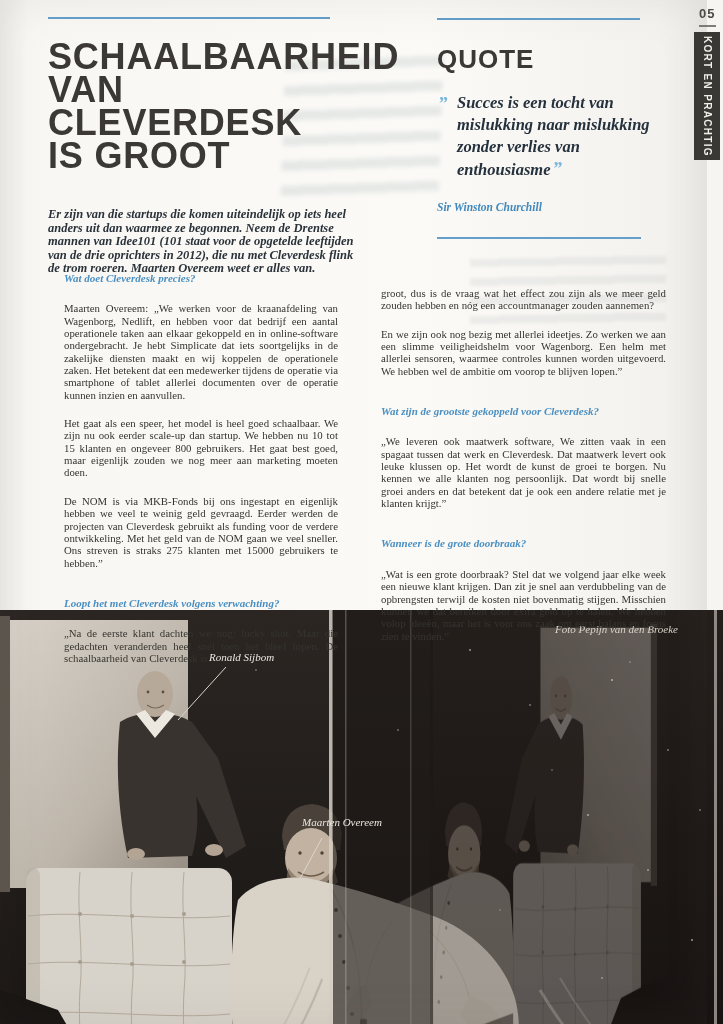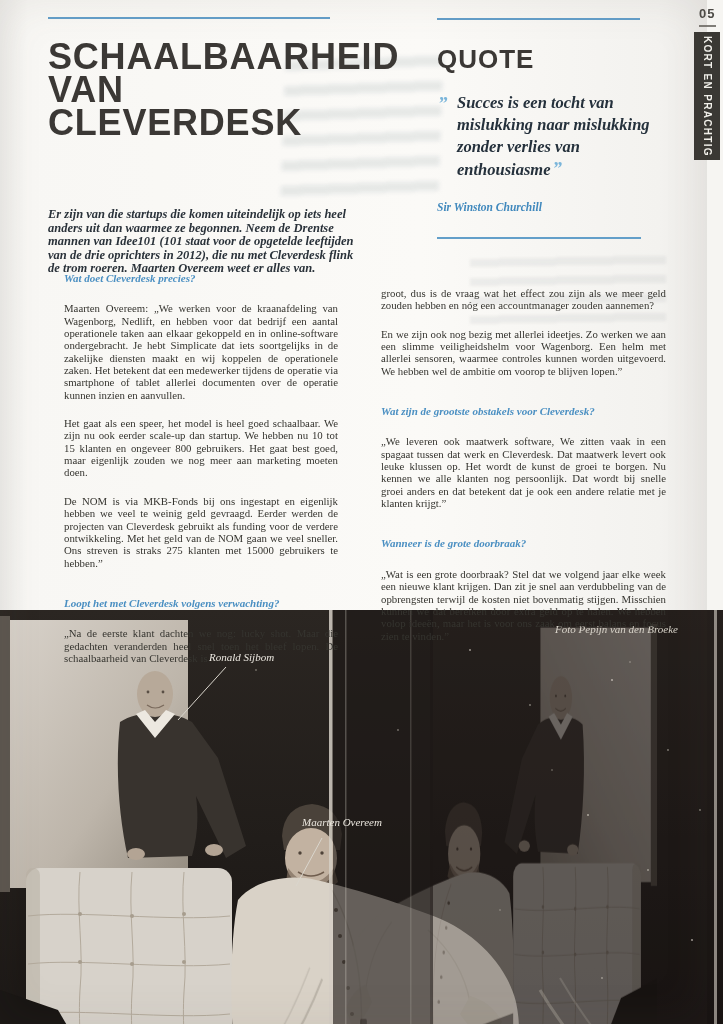--- a/index.html
+++ b/index.html
@@ -145,20 +145,21 @@
   <div class="page-number-rule"></div>
   <div class="side-tab">KORT EN PRACHTIG</div>
 
   <div class="rule rule-left-top"></div>
   <div class="rule rule-right-top"></div>
   <div class="rule rule-right-bottom"></div>
 
   <div class="headline">
     <div>SCHAALBAARHEID</div>
     <div>VAN CLEVERDESK</div>
+    <div>IS GROOT</div>
   </div>
   <div class="intro">Er zijn van die startups die komen uiteindelijk op iets heel anders uit dan waarmee ze begonnen. Neem de Drentse mannen van Idee101 (101 staat voor de opgetelde leeftijden van de drie oprichters in 2012), die nu met Cleverdesk flink de trom roeren. Maarten Overeem weet er alles van.</div>
 
   <div class="quote-heading">QUOTE</div>
   <div class="quote-text-wrap">
     <span class="qmark qmark-open">”</span><span>Succes is een tocht van mislukking naar mislukking zonder verlies van enthousiasme</span><span class="qmark qmark-close">”</span>
   </div>
   <div class="quote-attribution">Sir Winston Churchill</div>
 
   <div class="col col-1">
@@ -166,21 +167,21 @@
     <p>Maarten Overeem: „We werken voor de kraanafdeling van Wagenborg, Nedlift, en hebben voor dat bedrijf een aantal operationele taken aan elkaar gekoppeld en in online-software ondergebracht. Je hebt Simplicate dat iets soortgelijks in de zakelijke diensten maakt en wij koppelen de operationele zaken. Het betekent dat een medewerker tijdens de operatie via smartphone of tablet allerlei documenten over de operatie kunnen inzien en aanvullen.</p>
     <p>Het gaat als een speer, het model is heel goed schaalbaar. We zijn nu ook eerder scale-up dan startup. We hebben nu 10 tot 15 klanten en ongeveer 800 gebruikers. Het gaat best goed, maar eigenlijk zouden we nog meer aan marketing moeten doen.</p>
     <p>De NOM is via MKB-Fonds bij ons ingestapt en eigenlijk hebben we veel te weinig geld gevraagd. Eerder werden de projecten van Cleverdesk gebruikt als funding voor de verdere ontwikkeling. Met het geld van de NOM gaan we veel sneller. Ons streven is straks 275 klanten met 15000 gebruikers te hebben.”</p>
     <p class="q-head">Loopt het met Cleverdesk volgens verwachting?</p>
     <p>„Na de eerste klant dachten we nog: lucky shot. Maar die gedachten veranderden heel snel toen het bleef lopen. De schaalbaarheid van Cleverdesk is</p>
   </div>
 
   <div class="col col-2">
     <p>groot, dus is de vraag wat het effect zou zijn als we meer geld zouden hebben en nóg een accountmanager zouden aannemen?</p>
     <p>En we zijn ook nog bezig met allerlei ideetjes. Zo werken we aan een slimme veiligheidshelm voor Wagenborg. Een helm met allerlei sensoren, waarmee controles kunnen worden uitgevoerd. We hebben wel de ambitie om voorop te blijven lopen.”</p>
-    <p class="q-head">Wat zijn de grootste obstakels voor Cleverdesk?</p>
+    <p class="q-head">Wat zijn de grootste gekoppeld voor Cleverdesk?</p>
     <p>„We leveren ook maatwerk software, We zitten vaak in een spagaat tussen dat werk en Cleverdesk. Dat maatwerk levert ook leuke klussen op. Het wordt de kunst de groei te borgen. Nu kennen we alle klanten nog persoonlijk. Dat wordt bij snelle groei anders en dat betekent dat je ook een andere relatie met je klanten krijgt.”</p>
     <p class="q-head">Wanneer is de grote doorbraak?</p>
     <p>„Wat is een grote doorbraak? Stel dat we volgend jaar elke week een nieuwe klant krijgen. Dan zit je snel aan verdubbeling van de opbrengsten terwijl de kosten niet bovenmatig stijgen. Misschien kunnen we dat bereiken door extra geld op te halen. We hebben volop ideeën, maar het is voor ons zaak om eerst balans en focus zien te vinden.”</p>
   </div>
 
   <div class="photo">
     <svg viewBox="0 0 723 458">
       <defs>
         <linearGradient id="bgGrad" x1="0" y1="0" x2="0" y2="1">
           <stop offset="0" stop-color="#2b2622"></stop>

